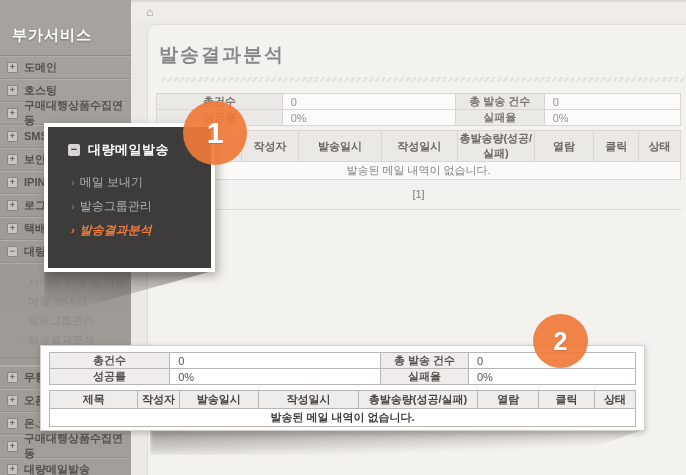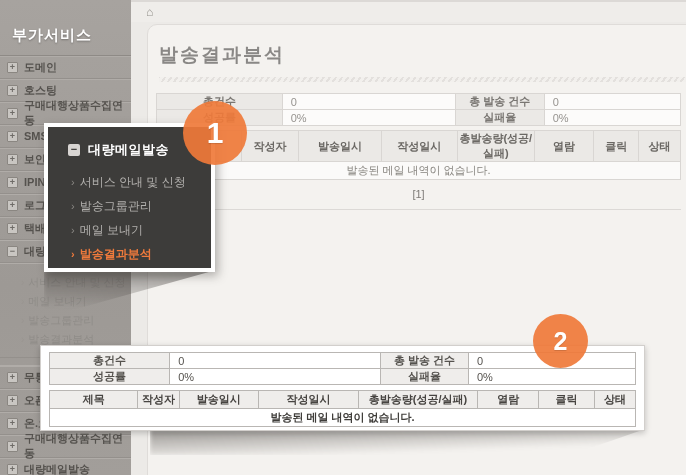--- a/index.html
+++ b/index.html
@@ -55,21 +55,21 @@
   .popup{position:absolute;left:44px;top:123px;width:171px;height:149px;background:#fff;
     box-sizing:border-box;padding:4px;box-shadow:3px 4px 9px rgba(50,47,44,.35);z-index:5;}
   .popup-inner{width:100%;height:100%;background:#3d3c3a;box-sizing:border-box;padding:14px 0 0 20px;}
   .popup-title-row{display:flex;align-items:center;}
   .minus-icon{width:12px;height:12px;background:#d8d5d2;border-radius:2px;color:#3d3c3a;
     font-size:11px;line-height:11px;text-align:center;font-weight:bold;margin-right:8px;cursor:pointer;}
   .popup-title{color:#fff;font-size:13px;font-weight:bold;letter-spacing:.5px;}
   .popup-menu{margin:15px 0 0 3px;}
   .popup-menu-item{font-size:12px;color:#b3b1ae;margin-bottom:7px;cursor:pointer;}
   .popup-menu-item .arrow{color:#8a8884;margin-right:5px;font-size:11px;}
-  .popup-menu-item.active{color:#ef7a3c;font-weight:bold;}
+  .popup-menu-item.active{color:#ef7a3c;font-weight:bold;font-style:italic;}
   .popup-menu-item.active .arrow{color:#ef7a3c;}
 
   
   .callout-shadow{position:absolute;left:150px;top:429px;width:495px;height:26px;
     background:linear-gradient(178deg,rgba(60,56,52,.5),rgba(60,56,52,0) 75%);
     clip-path:polygon(0 0,100% 0,85% 100%,0 100%);filter:blur(2px);z-index:6;}
   .callout{position:absolute;left:40px;top:345px;width:605px;height:86px;background:#fff;
     border:1px solid #d2cfcc;box-sizing:border-box;box-shadow:0 2px 6px rgba(0,0,0,.22);
     padding:6px 8px;z-index:7;}
   .callout-summary{width:100%;}
@@ -238,27 +238,24 @@
 
   <div class="popup-shadow"></div>
   <div class="popup">
     <div class="popup-inner">
       <div class="popup-title-row">
         <span class="minus-icon">−</span>
         <span class="popup-title">대량메일발송</span>
       </div>
       <div class="popup-menu">
         <div class="popup-menu-item">
-          <span class="arrow">›</span><span>서비스 안내 및 신청</span>
+          <span class="arrow">›</span><span>메일 보내기</span>
         </div>
         <div class="popup-menu-item">
           <span class="arrow">›</span><span>발송그룹관리</span>
-        </div>
-        <div class="popup-menu-item">
-          <span class="arrow">›</span><span>메일 보내기</span>
         </div>
         <div class="popup-menu-item active">
           <span class="arrow">›</span><span>발송결과분석</span>
         </div>
       </div>
     </div>
   </div>
   <div class="num-circle circle1">1</div>
 
   <div class="callout-shadow"></div>

